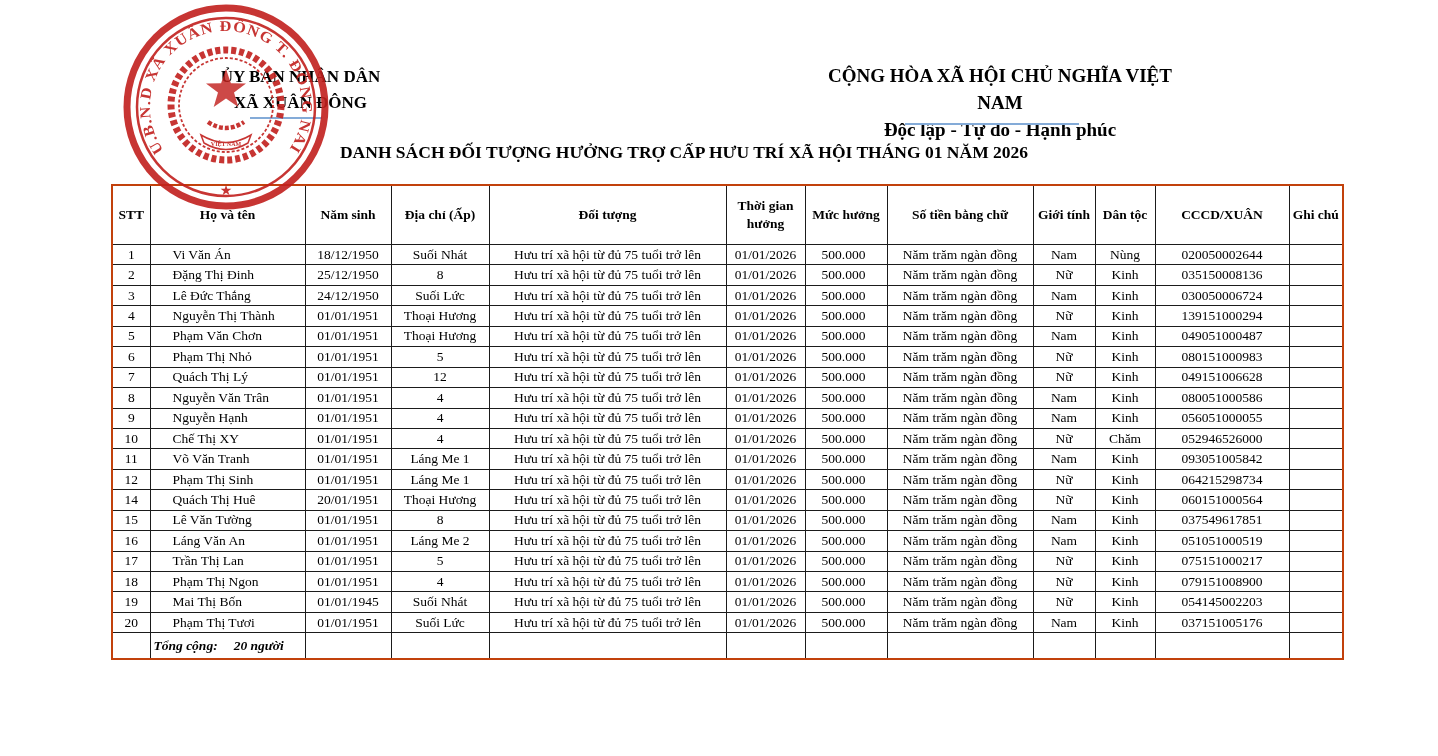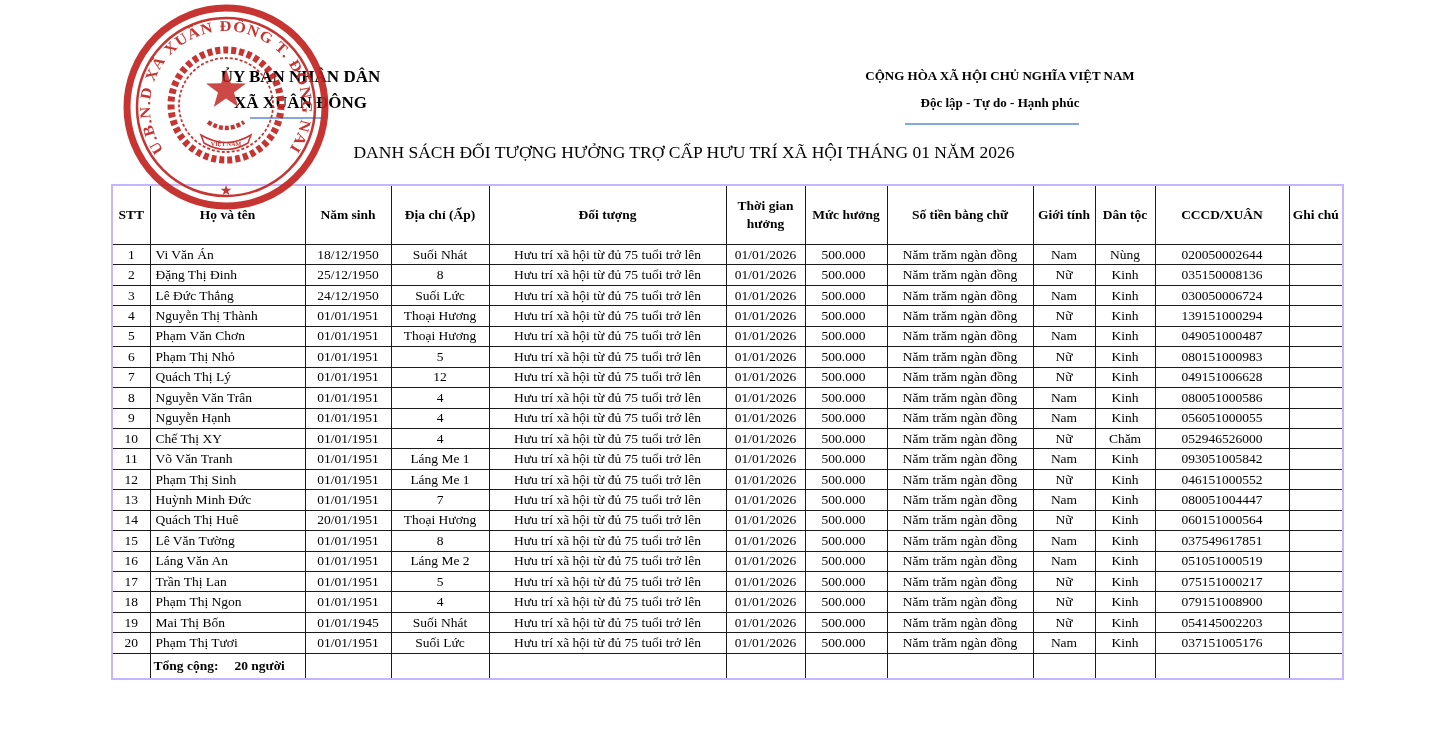--- a/index.html
+++ b/index.html
@@ -11,56 +11,56 @@
   .org-block {
     position:absolute; left:148px; top:64px; width:305px;
     text-align:center; font-weight:700; font-size:17px; line-height:26px;
   }
   .org-underline {
     position:absolute; left:250px; top:117px; width:72px; height:2px;
     background:#84abd8;
   }
   .national-block {
     position:absolute; left:815px; top:62px; width:370px;
-    text-align:center; font-weight:700; font-size:13px; line-height:27px;
+    text-align:center; font-weight:700; font-size:19px; line-height:27px;
   }
   .national-underline {
     position:absolute; left:905px; top:123px; width:174px; height:2px;
     background:#84abd8;
   }
   .doc-title {
     position:absolute; left:0; top:142px; width:1368px;
-    text-align:center; font-weight:400; font-size:17.5px;
+    text-align:center; font-weight:700; font-size:17.5px;
   }
   
   .seal {
     position:absolute; left:120px; top:1px; width:212px; height:212px;
     opacity:.9; z-index:5; pointer-events:none;
   }
   
   .table-wrap { position:absolute; left:111px; top:184px; z-index:1; }
   table.pension {
     border-collapse:collapse; table-layout:fixed; width:1231px;
-    border:2px solid #c4b5fd;
+    border:2px solid #c2410c;
   }
   table.pension th, table.pension td {
     border:1px solid #1b1b1b; padding:0 3px; overflow:hidden;
   }
   table.pension thead th {
     height:58px; font-size:13.5px; font-weight:700; text-align:center;
     vertical-align:middle; line-height:1.3; background:#fff;
   }
   table.pension tbody tr { height:20.45px; }
   table.pension tbody td {
     font-size:13.5px; text-align:center; vertical-align:middle;
     white-space:nowrap;
   }
-  table.pension td.c-name { text-align:left; padding-left:5px; }
+  table.pension td.c-name { text-align:left; padding-left:22px; }
   table.pension td.c-amount { padding-right:8px; }
-  table.pension tfoot tr { height:26px; }
+  table.pension tfoot tr { height:26px;font-style:italic; }
   table.pension tfoot td { font-size:13.5px; font-weight:700; vertical-align:middle; }
   .total-cell { text-align:left; padding-left:5px; white-space:nowrap; }
   .total-count { margin-left:16px; }
 </style>
 </head>
 <body>
 
 <div class="page">
 
   <div class="org-block">
@@ -287,35 +287,21 @@
       <td class="c-stt">12</td>
       <td class="c-name">Phạm Thị Sinh</td>
       <td class="c-dob">01/01/1951</td>
       <td class="c-addr">Láng Me 1</td>
       <td class="c-cat">Hưu trí xã hội từ đủ 75 tuổi trở lên</td>
       <td class="c-start">01/01/2026</td>
       <td class="c-amount">500.000</td>
       <td class="c-words">Năm trăm ngàn đồng</td>
       <td class="c-gender">Nữ</td>
       <td class="c-ethnic">Kinh</td>
-      <td class="c-cccd">046151000552</td>
-      <td class="c-note"></td>
-    </tr>
-          <tr>
-      <td class="c-stt">13</td>
-      <td class="c-name">Huỳnh Minh Đức</td>
-      <td class="c-dob">01/01/1951</td>
-      <td class="c-addr">7</td>
-      <td class="c-cat">Hưu trí xã hội từ đủ 75 tuổi trở lên</td>
-      <td class="c-start">01/01/2026</td>
-      <td class="c-amount">500.000</td>
-      <td class="c-words">Năm trăm ngàn đồng</td>
-      <td class="c-gender">Nam</td>
-      <td class="c-ethnic">Kinh</td>
-      <td class="c-cccd">080051004447</td>
+      <td class="c-cccd">064215298734</td>
       <td class="c-note"></td>
     </tr>
           <tr>
       <td class="c-stt">14</td>
       <td class="c-name">Quách Thị Huê</td>
       <td class="c-dob">20/01/1951</td>
       <td class="c-addr">Thoại Hương</td>
       <td class="c-cat">Hưu trí xã hội từ đủ 75 tuổi trở lên</td>
       <td class="c-start">01/01/2026</td>
       <td class="c-amount">500.000</td>

